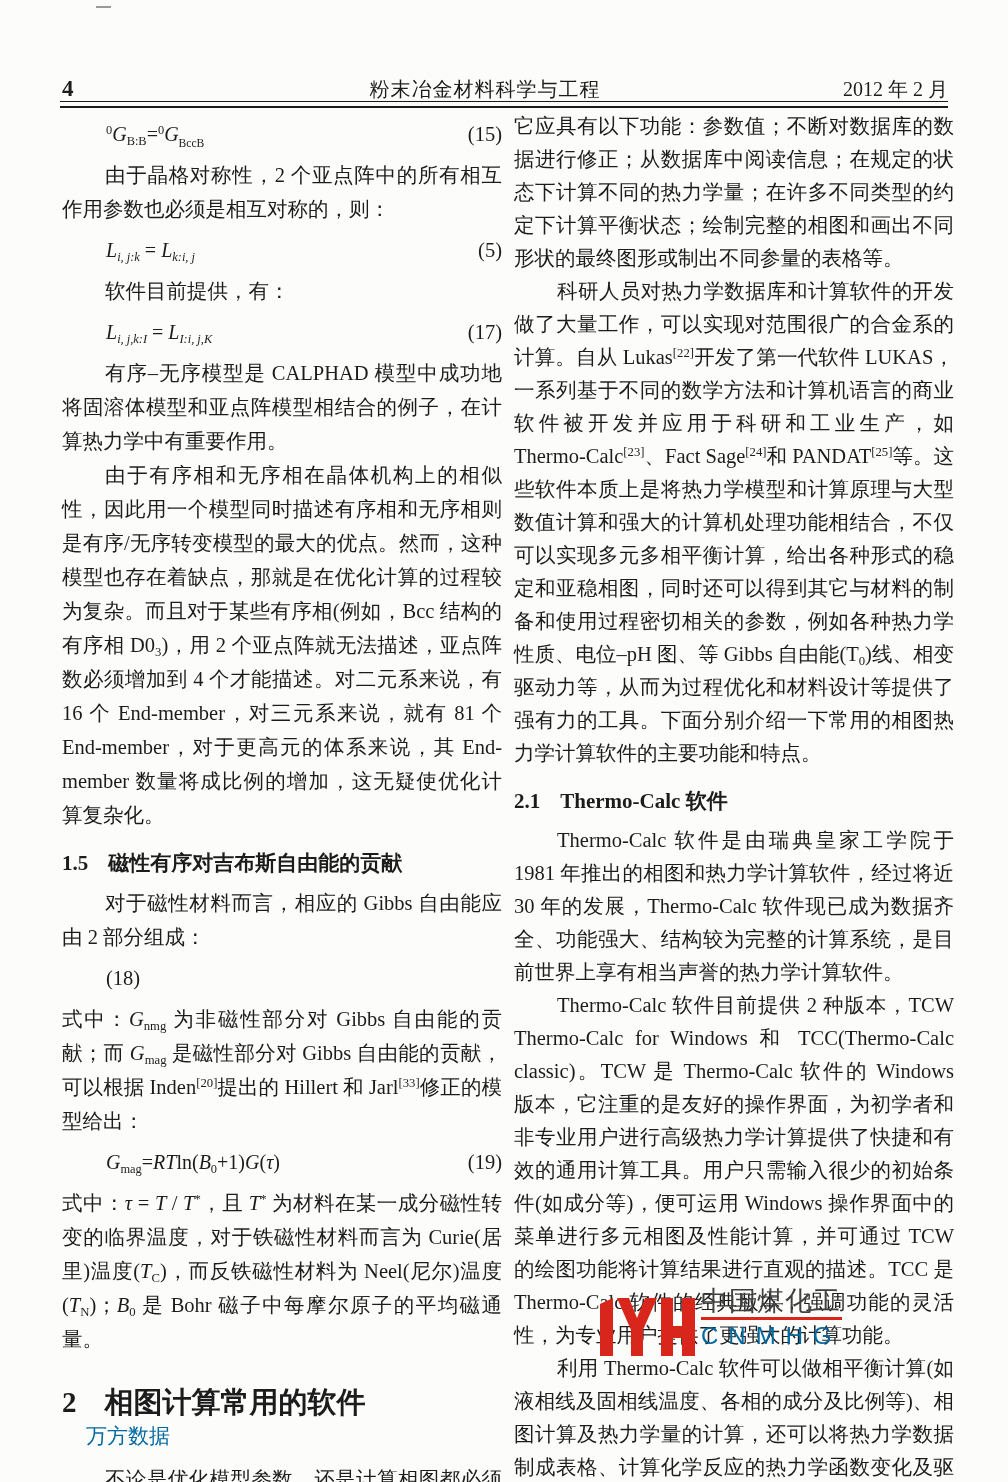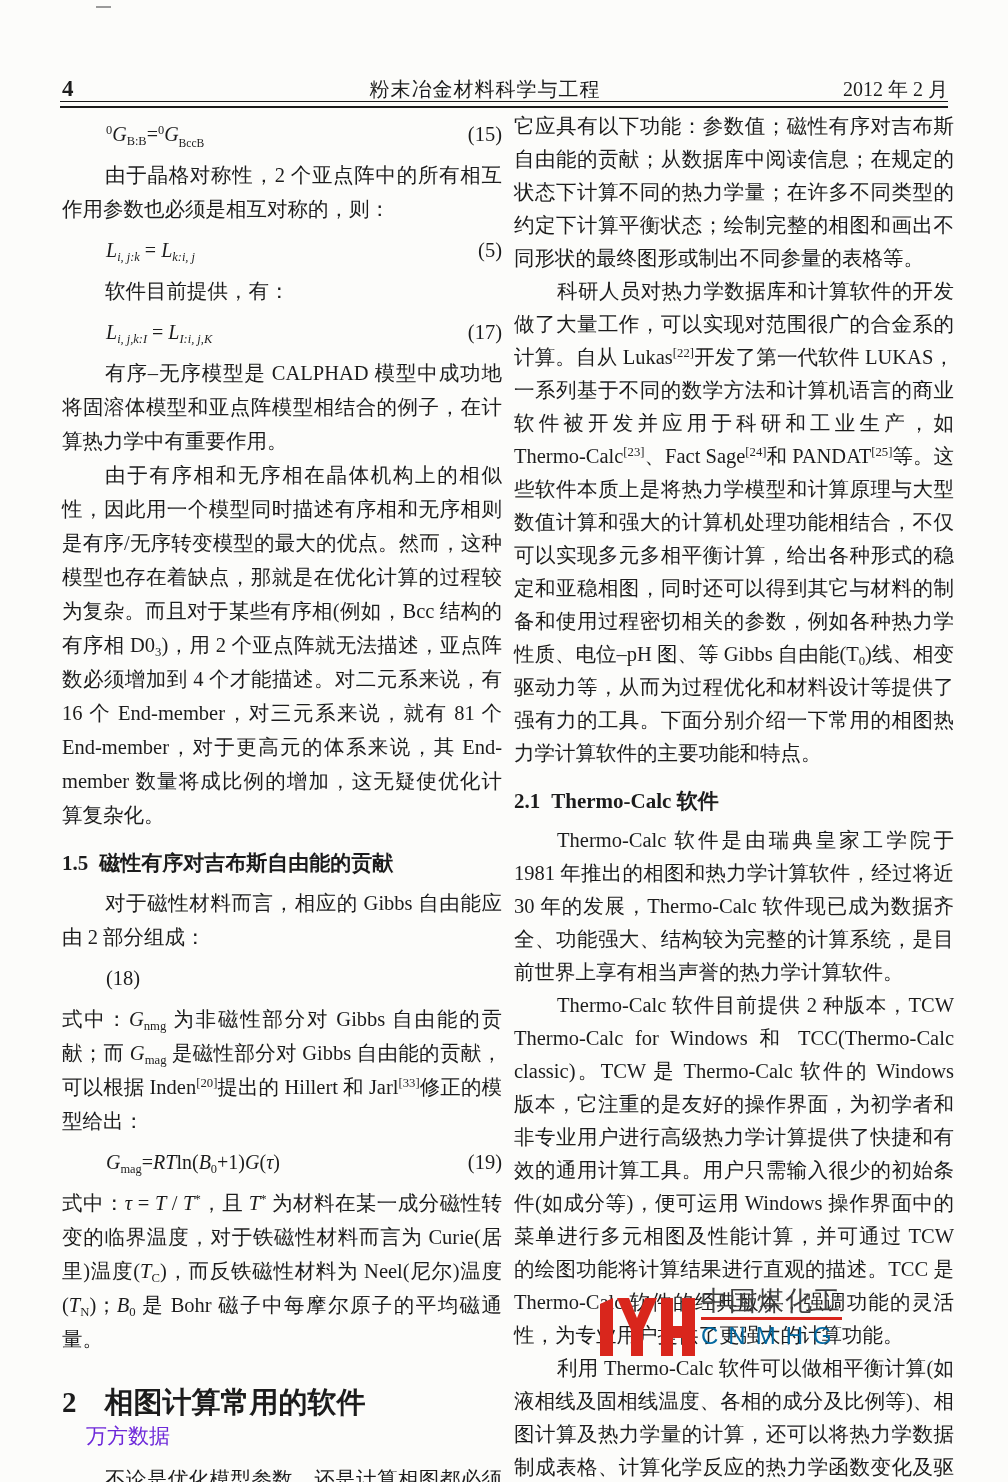--- a/index.html
+++ b/index.html
@@ -26,34 +26,34 @@
   .eq-num{font-size:20.5px;font-style:normal;}
   .it{font-style:italic;}
   sub,sup{font-size:0.62em;line-height:0;}
   sub{vertical-align:-0.3em;}
   sup{vertical-align:0.55em;}
   sub.it,sup.it{font-style:italic;margin-top:8px;}
   .ss{display:inline-flex;flex-direction:row;font-size:0.58em;line-height:1.05;
       vertical-align:-0.55em;text-align:left;}
   
   .subhead{display:flex;font-size:21px;font-weight:bold;margin:14px 0 6px;line-height:34px;}
-  .subhead .h-num{margin-right:11px;}
+  .subhead .h-num{margin-right:20px;}
   .bighead{display:flex;font-size:29px;font-weight:bold;margin:26px 0 40px;line-height:40px;
            font-family:"Liberation Sans","DejaVu Sans",sans-serif;}
   .bighead .h-num{margin-right:28px;font-family:"Liberation Serif",serif;}
   
   .watermark{position:absolute;left:597px;top:1286px;display:flex;align-items:flex-start;z-index:5;}
   .wm-logo{margin-top:8px;}
   .wm-text{margin-left:4px;}
   .wm-cn{font-size:27px;letter-spacing:1px;line-height:30px;font-family:"Liberation Sans","DejaVu Sans",sans-serif;}
   .wm-rule{height:3px;margin-top:1px;}
   .wm-latin{font-size:24px;letter-spacing:10px;line-height:30px;margin-top:1px;
             font-family:"Liberation Sans","DejaVu Sans",sans-serif;}
   
-  .footer-mark{position:absolute;left:86px;top:1422px;font-size:21px;color:#6d28d9;
+  .footer-mark{position:absolute;left:86px;top:1422px;font-size:21px;color:#0369a1;
                font-family:"Liberation Sans","DejaVu Sans",sans-serif;}
 </style>
 </head>
 <body>
 
 <div class="page">
   <div class="scan-dash"></div>
 
   <div class="header">
     <span class="pagenum">4</span>
@@ -101,21 +101,21 @@
       <p class="noindent"><span>式中：</span><span class="it">τ</span><span> = </span><span class="it">T</span><span> / </span><span class="it">T</span><sup>*</sup><span>，且 </span><span class="it">T</span><sup>*</sup><span> 为材料在某一成分磁性转变的临界温度，对于铁磁性材料而言为 Curie(居里)温度(</span><span class="it">T</span><sub>C</sub><span>)，而反铁磁性材料为 Neel(尼尔)温度(</span><span class="it">T</span><sub>N</sub><span>)；</span><span class="it">B</span><sub>0</sub><span> 是 Bohr 磁子中每摩尔原子的平均磁通量。</span></p>
 
       <h2 class="bighead">
         <span class="h-num">2</span>
         <span class="h-title">相图计算常用的软件</span>
       </h2>
       <p>不论是优化模型参数，还是计算相图都必须基于计算机程序。数据库只是一个信息的集合，要进行相图计算还必须产生一个涵盖尽可能多用途的程序包，</p>
     </div>
 
     <div class="col col-right">
-      <p class="noindent">它应具有以下功能：参数值；磁性有序对吉布斯自由能的贡献；从数据库中阅读信息；在规定的状态下计算不同的热力学量；在许多不同类型的约定下计算平衡状态；绘制完整的相图和画出不同形状的最终图形或制出不同参量的表格等。</p>
+      <p class="noindent">它应具有以下功能：参数值；不断对数据库的数据进行修正；从数据库中阅读信息；在规定的状态下计算不同的热力学量；在许多不同类型的约定下计算平衡状态；绘制完整的相图和画出不同形状的最终图形或制出不同参量的表格等。</p>
       <p><span>科研人员对热力学数据库和计算软件的开发做了大量工作，可以实现对范围很广的合金系的计算。自从 Lukas</span><sup>[22]</sup><span>开发了第一代软件 LUKAS，一系列基于不同的数学方法和计算机语言的商业软件被开发并应用于科研和工业生产，如 Thermo-Calc</span><sup>[23]</sup><span>、Fact Sage</span><sup>[24]</sup><span>和 PANDAT</span><sup>[25]</sup><span>等。这些软件本质上是将热力学模型和计算原理与大型数值计算和强大的计算机处理功能相结合，不仅可以实现多元多相平衡计算，给出各种形式的稳定和亚稳相图，同时还可以得到其它与材料的制备和使用过程密切相关的参数，例如各种热力学性质、电位–pH 图、等 Gibbs 自由能(T</span><sub>0</sub><span>)线、相变驱动力等，从而为过程优化和材料设计等提供了强有力的工具。下面分别介绍一下常用的相图热力学计算软件的主要功能和特点。</span></p>
 
       <h3 class="subhead">
         <span class="h-num">2.1</span>
         <span class="h-title">Thermo-Calc 软件</span>
       </h3>
       <p>Thermo-Calc 软件是由瑞典皇家工学院于 1981 年推出的相图和热力学计算软件，经过将近 30 年的发展，Thermo-Calc 软件现已成为数据齐全、功能强大、结构较为完整的计算系统，是目前世界上享有相当声誉的热力学计算软件。</p>
       <p>Thermo-Calc 软件目前提供 2 种版本，TCW Thermo-Calc for Windows 和 TCC(Thermo-Calc classic)。TCW 是 Thermo-Calc 软件的 Windows 版本，它注重的是友好的操作界面，为初学者和非专业用户进行高级热力学计算提供了快捷和有效的通用计算工具。用户只需输入很少的初始条件(如成分等)，便可运用 Windows 操作界面中的菜单进行多元相图及性能计算，并可通过 TCW 的绘图功能将计算结果进行直观的描述。TCC 是 Thermo-Calc 软件的经典版本，强调功能的灵活性，为专业用户提供了更强大的计算功能。</p>
       <p><span>利用 Thermo-Calc 软件可以做相平衡计算(如液相线及固相线温度、各相的成分及比例等)、相图计算及热力学量的计算，还可以将热力学数据制成表格、计算化学反应的热力学函数变化及驱动力、评价化学系统的相平衡</span></p>
     </div>

